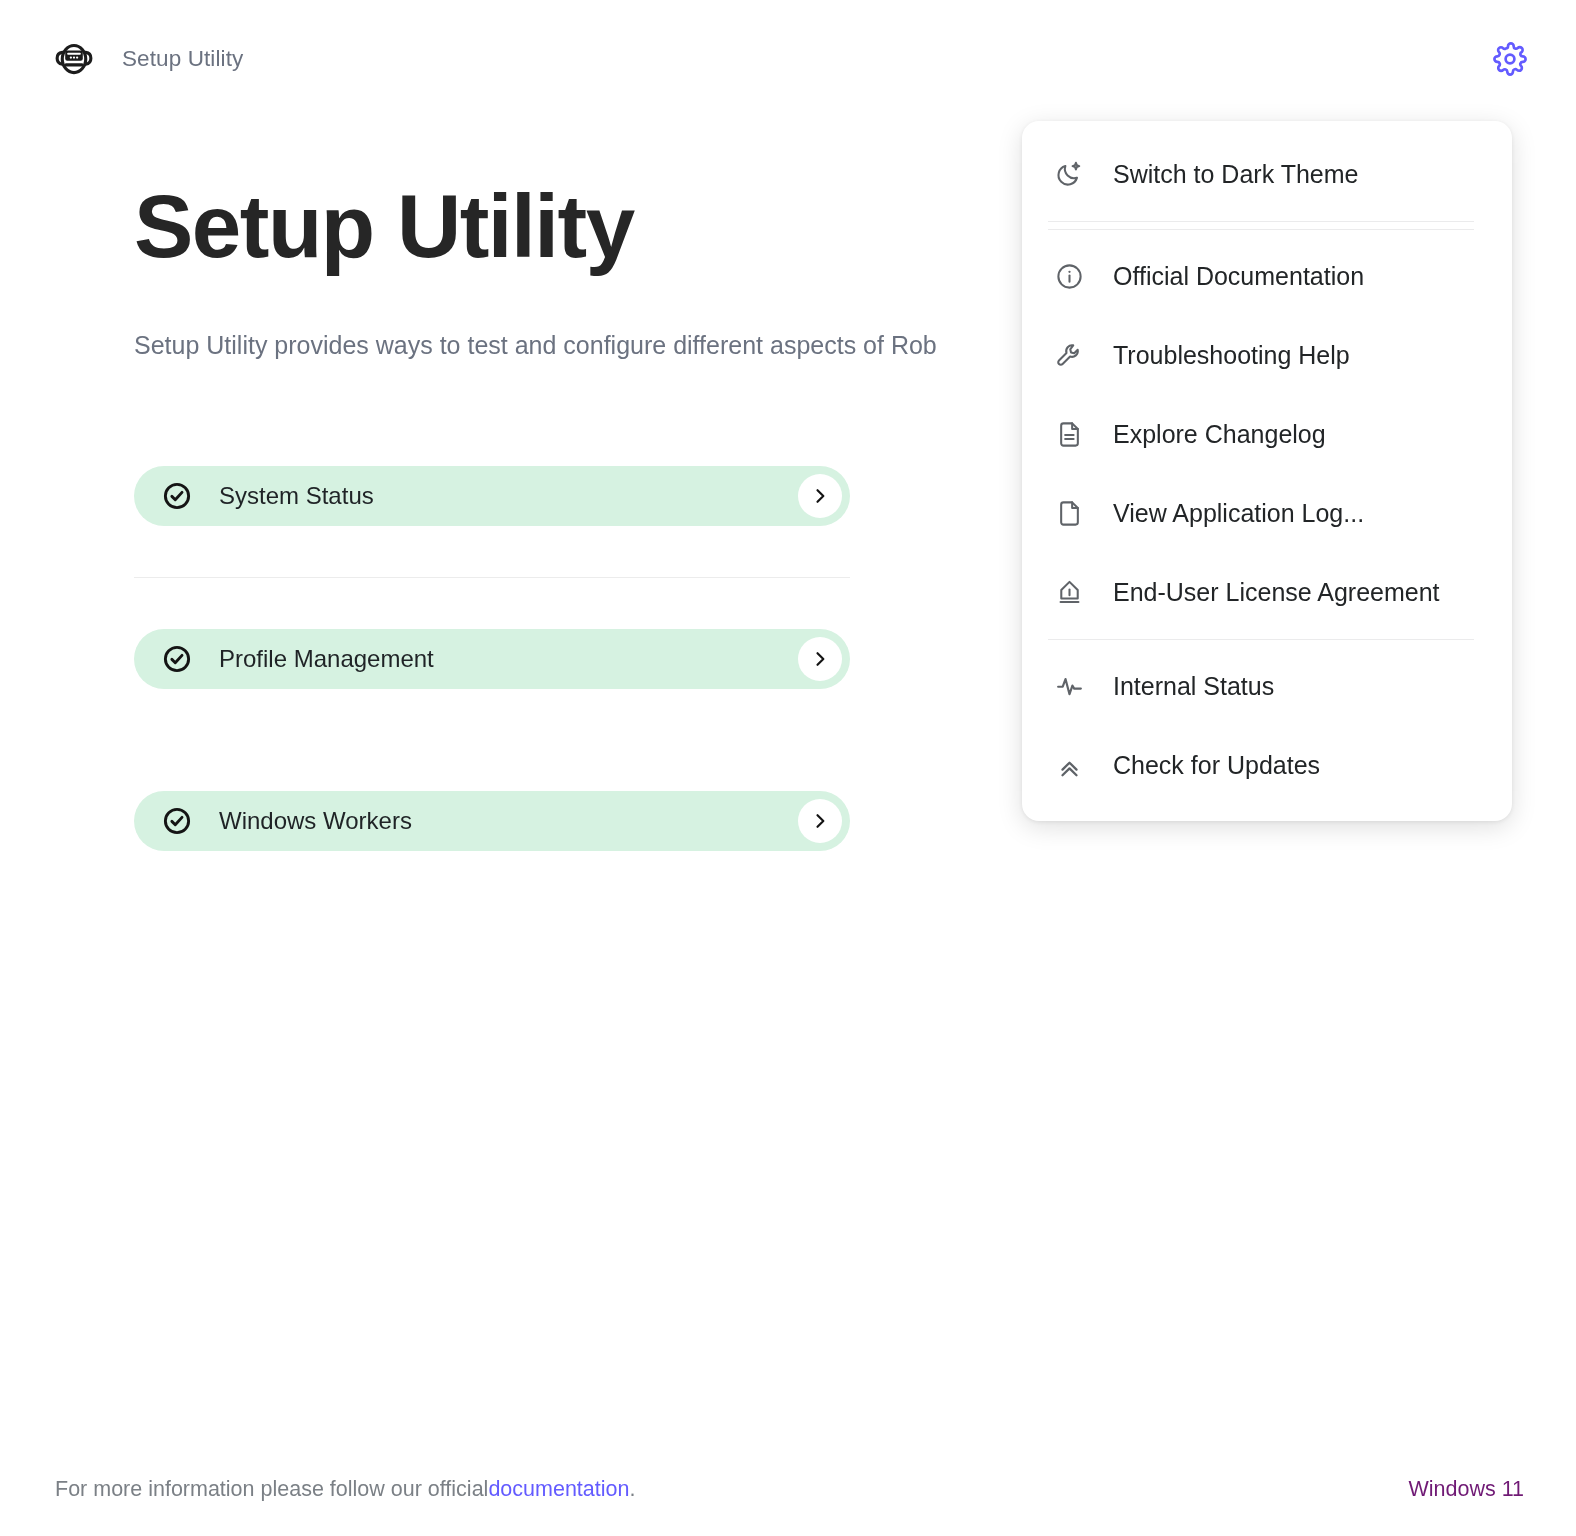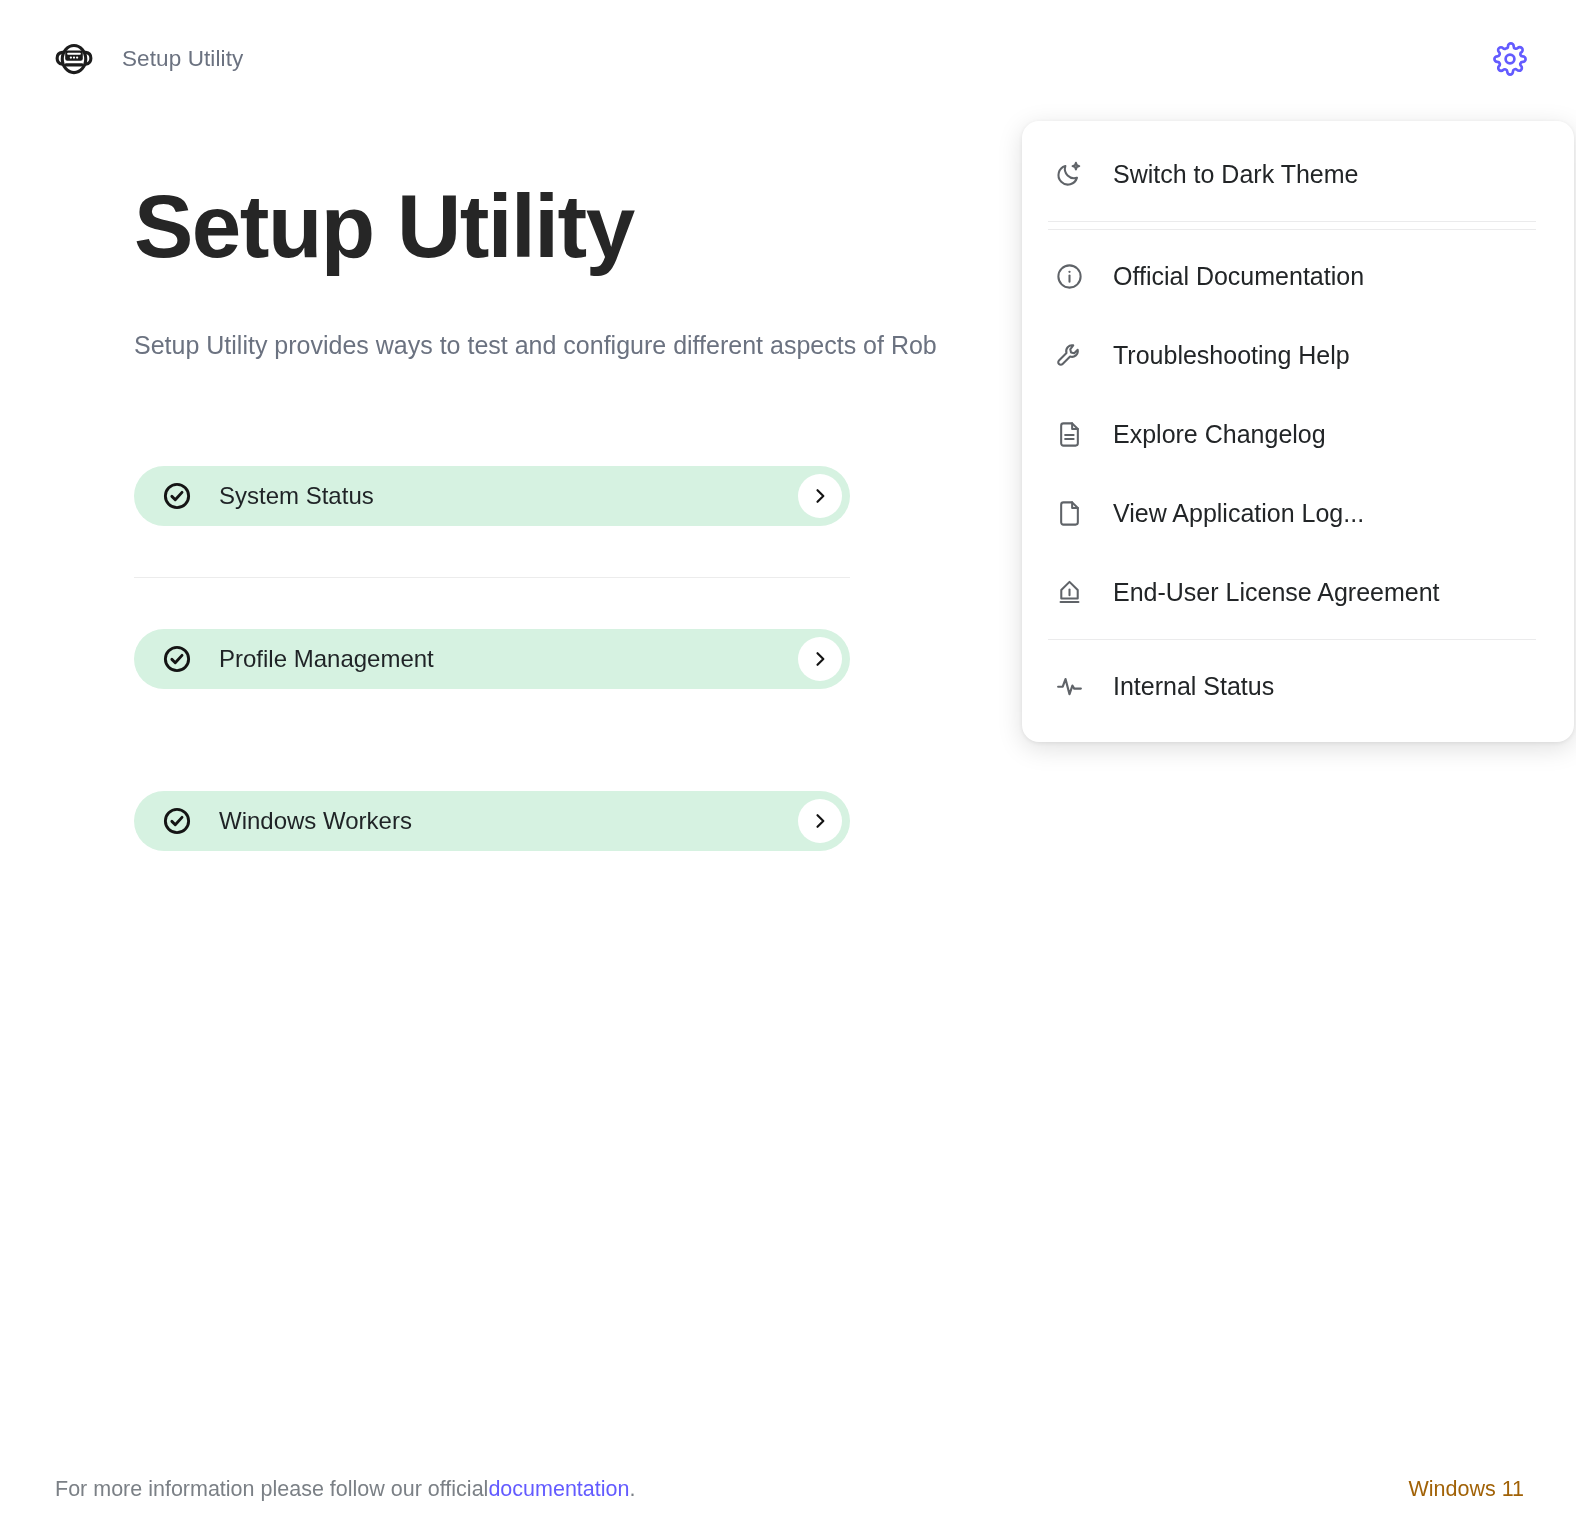--- a/index.html
+++ b/index.html
@@ -119,28 +119,28 @@
     left: 0; right: 0;
     bottom: 34px;
     display: flex;
     align-items: center;
     padding: 0 52px 0 55px;
     font-size: 21.5px;
     color: #7b8086;
   }
   .footer-link { color: #635bff; text-decoration: none; cursor: pointer; }
   .footer-spacer { flex: 1; }
-  .footer-os { color: #a16207; font-size: 21.5px; }
+  .footer-os { color: #701a75; font-size: 21.5px; }
 
   
   .menu {
     position: absolute;
     top: 121px;
     left: 1022px;
-    width: 552px;
+    width: 490px;
     background: #ffffff;
     border-radius: 17px;
     box-shadow: 0 6px 26px rgba(0,0,0,.13), 0 1px 4px rgba(0,0,0,.07);
     padding: 14px 12px 16px 0;
     z-index: 20;
   }
   .menu-item {
     display: flex;
     align-items: center;
     height: 79px;
@@ -347,20 +347,29 @@
 
   <div class="menu-item">
     <span class="menu-icon">
       <svg viewBox="0 0 24 24" fill="none" stroke="currentColor" stroke-width="1.8" stroke-linecap="round" stroke-linejoin="round">
         <path d="M2.6 12.2h3.8l2.3-6.4 3.3 12.6 2.4-7.1 1.5 2.4h5.5"></path>
       </svg>
     </span>
     <span class="menu-label">Internal Status</span>
   </div>
 
+  <div class="menu-item">
+    <span class="menu-icon">
+      <svg viewBox="0 0 24 24" fill="none" stroke="currentColor" stroke-width="1.9" stroke-linecap="round" stroke-linejoin="round">
+        <path d="M6.2 15.4L12 9.7l5.8 5.7"></path>
+        <path d="M6.2 20.1L12 14.4l5.8 5.7"></path>
+      </svg>
+    </span>
+    <span class="menu-label">Check for Updates</span>
+  </div>
 
 </div>
 
 <div class="footer">
   <span>For more information please follow our official </span>
     <a class="footer-link">documentation</a>
     <span>.</span>
   <span class="footer-spacer"></span>
   <span class="footer-os">Windows 11</span>
 </div>

